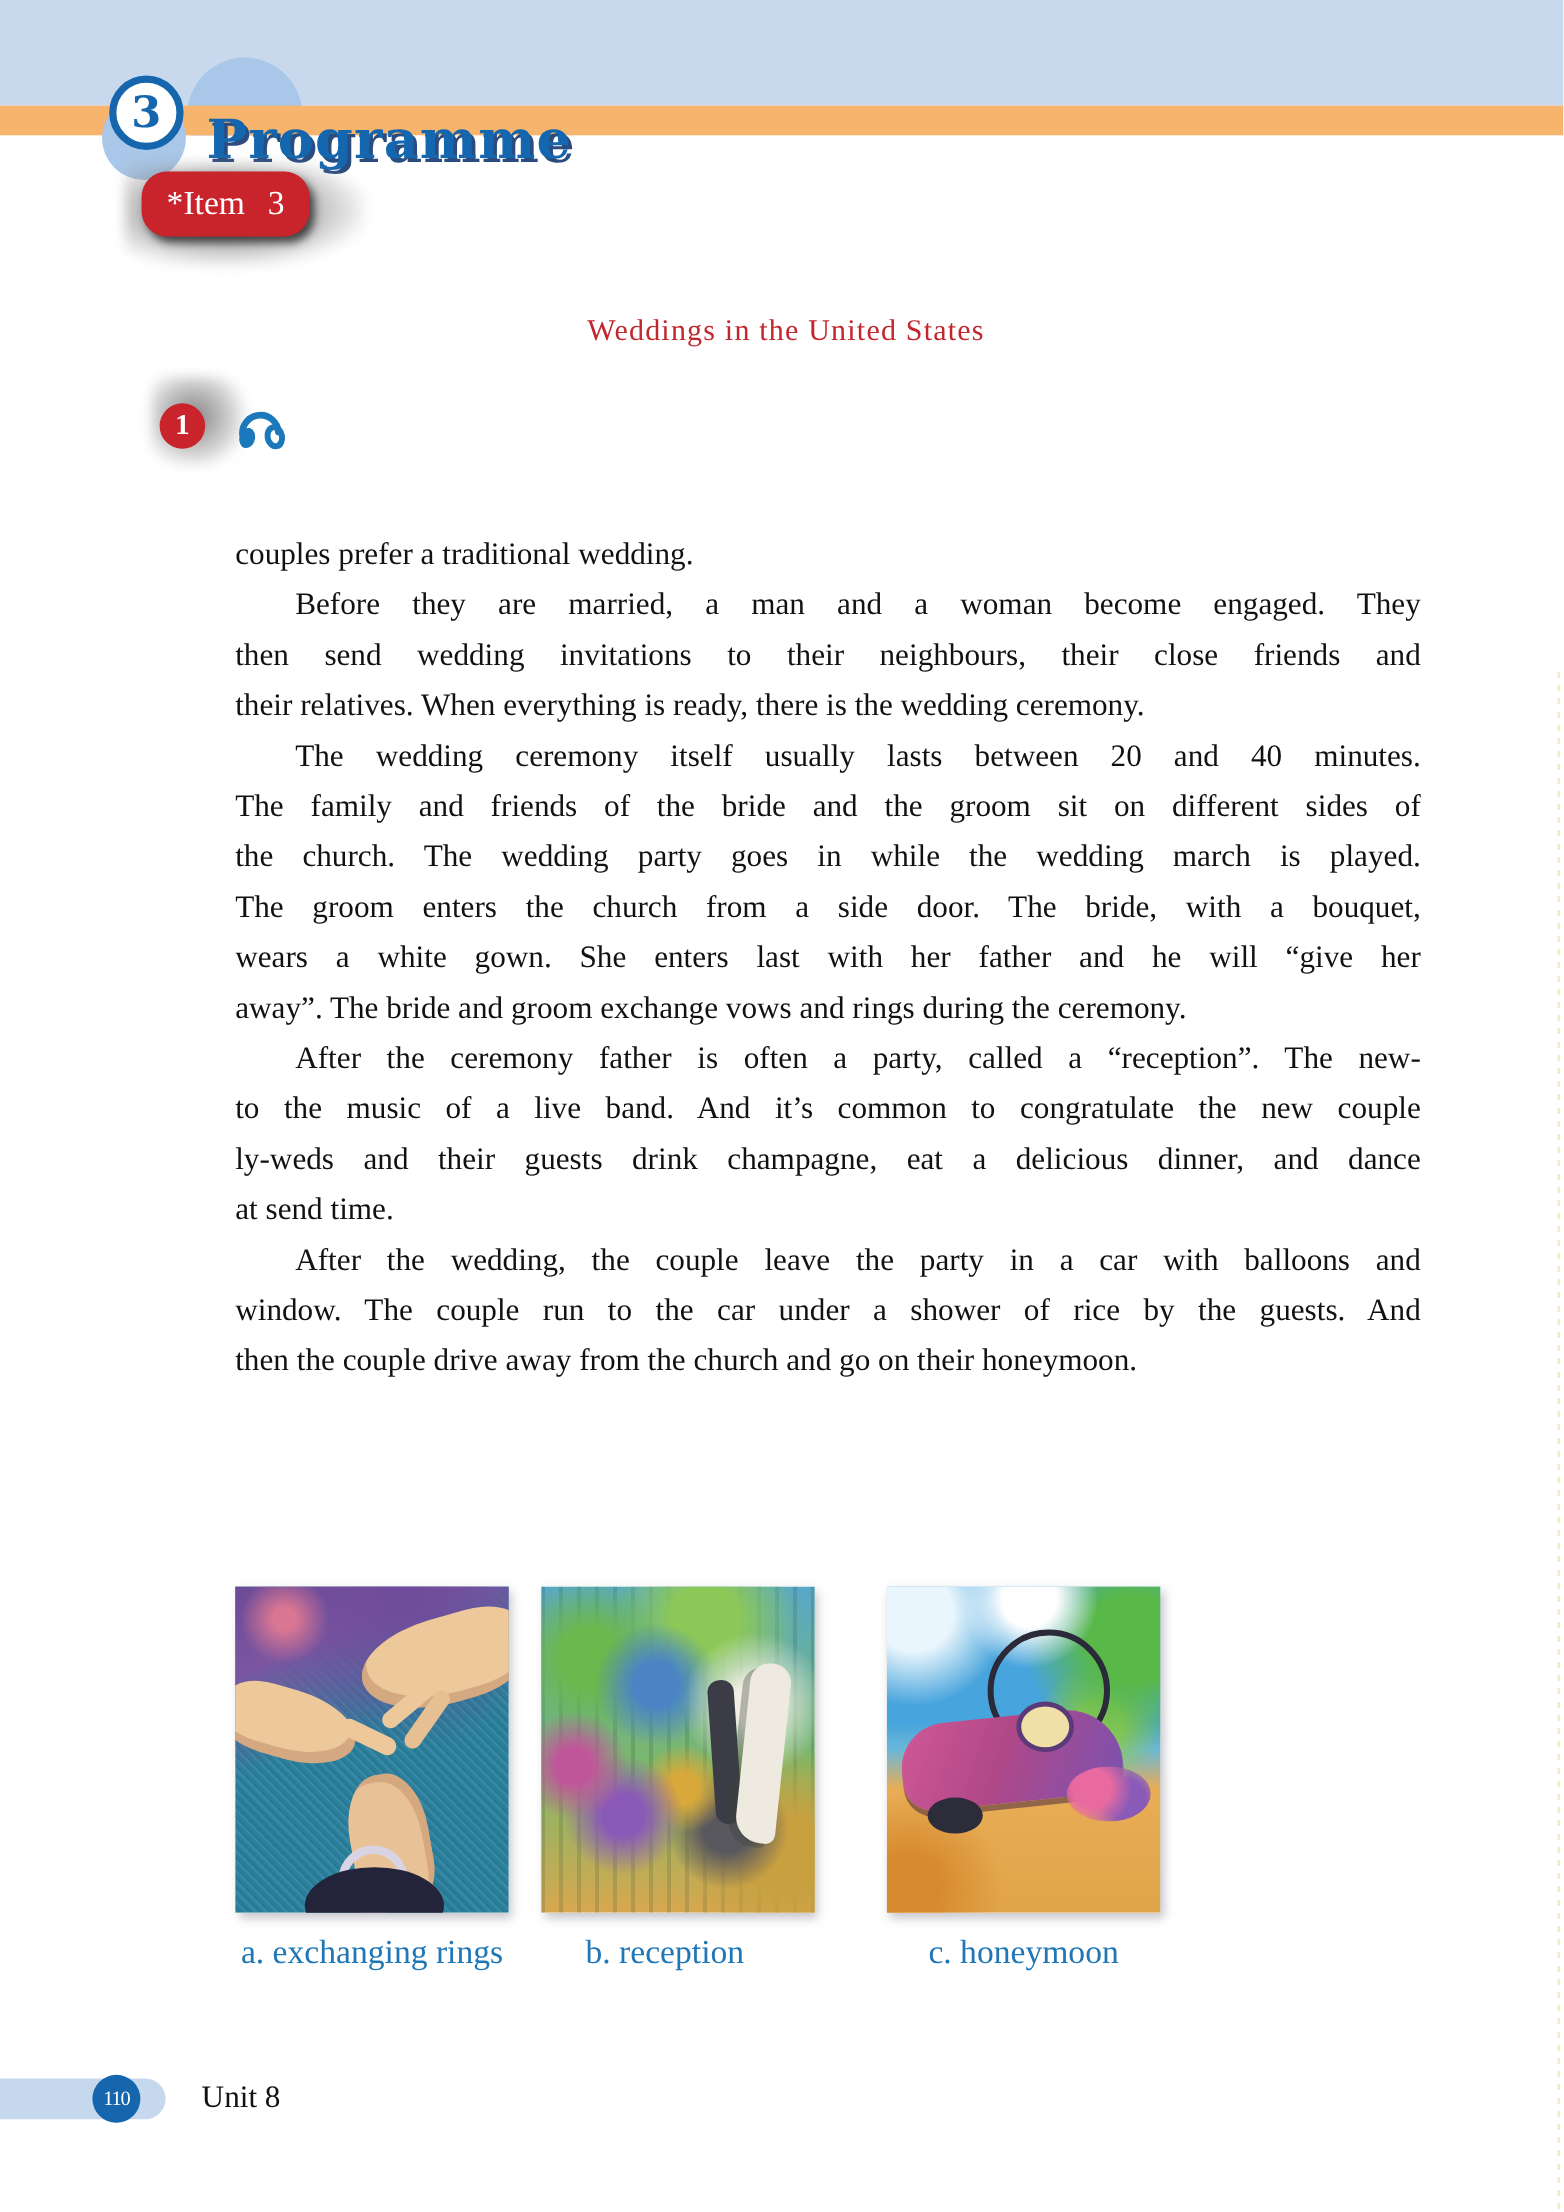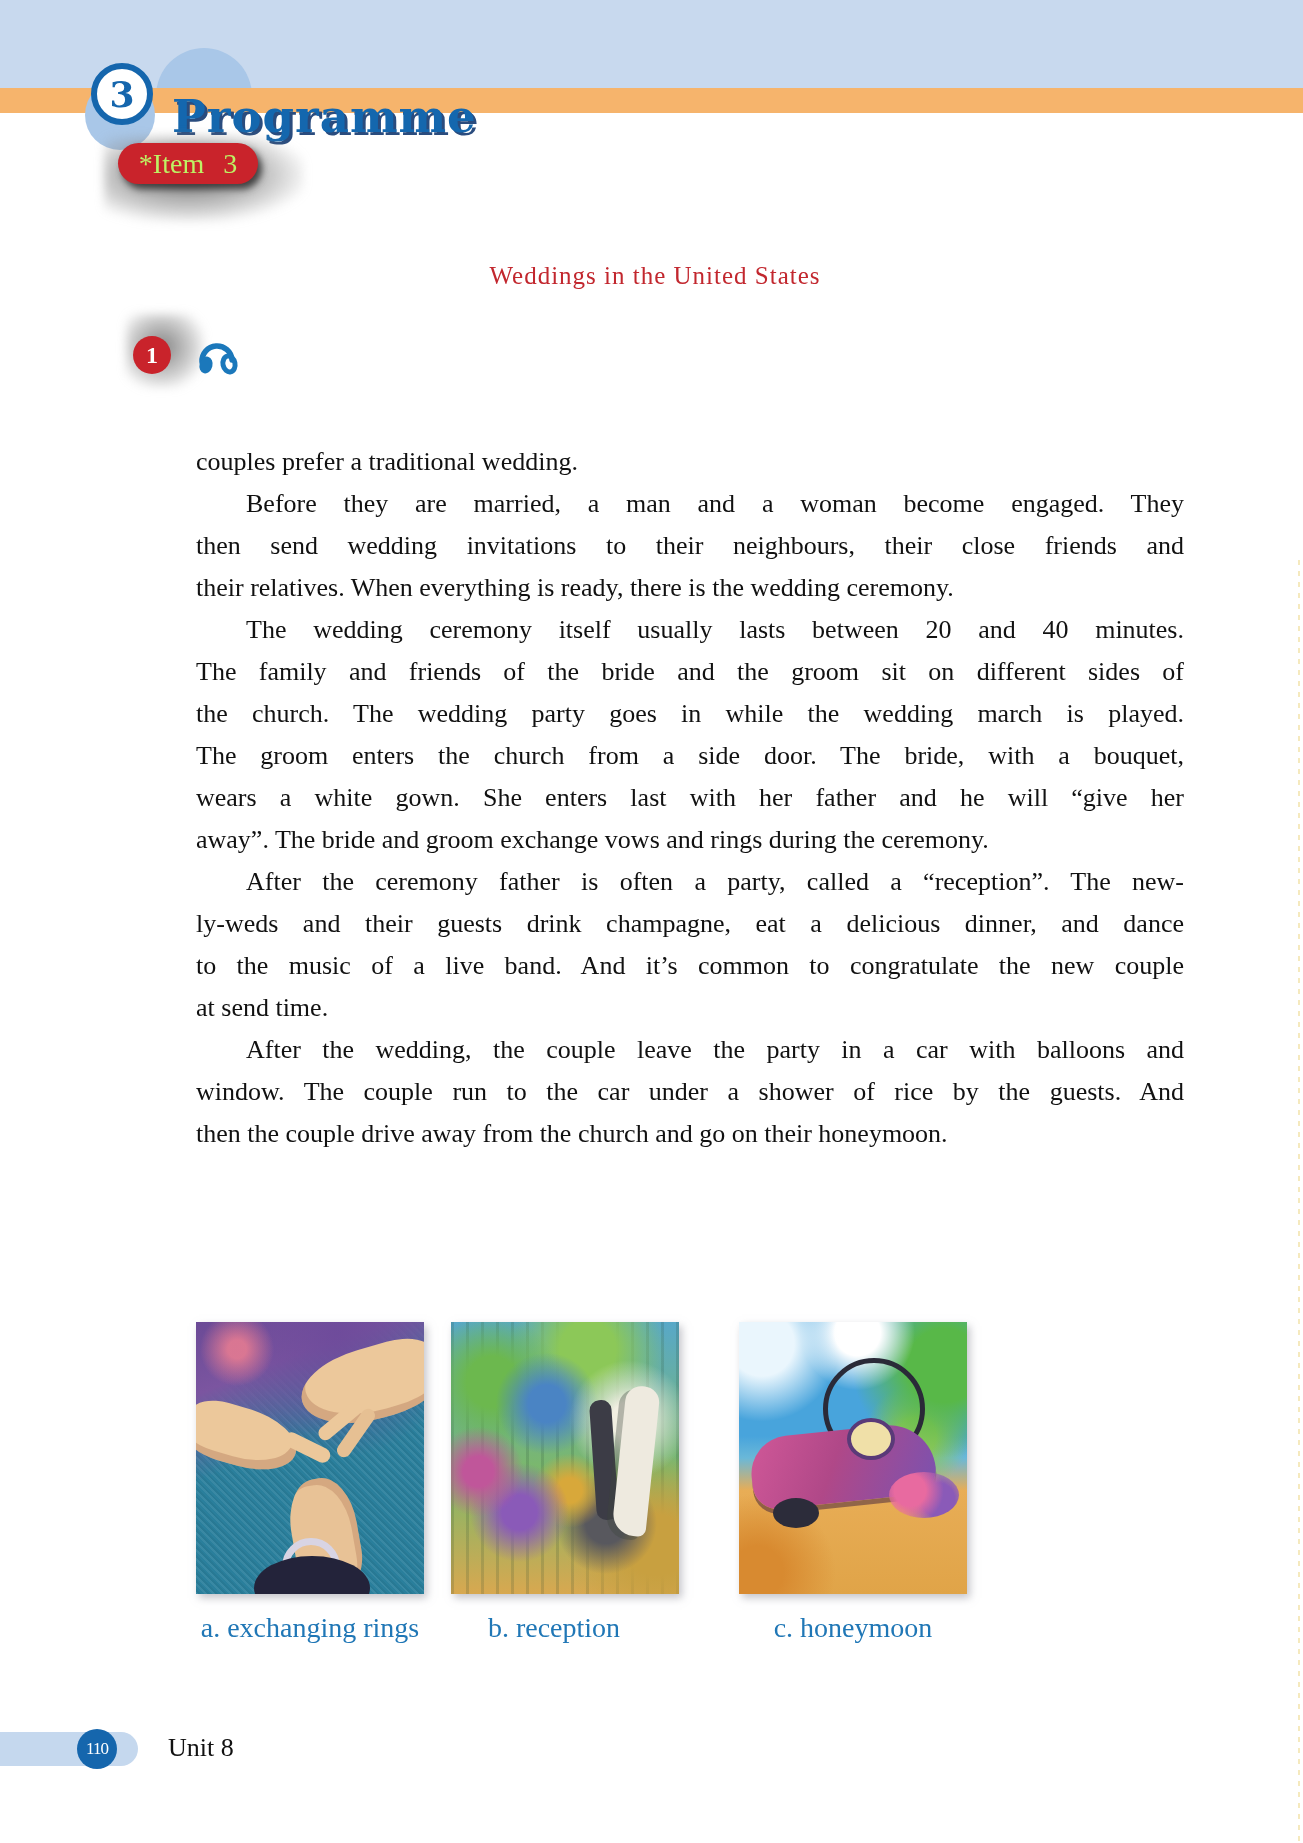--- a/index.html
+++ b/index.html
@@ -14,22 +14,22 @@
   .disc-left{position:absolute;left:85px;top:80px;width:70px;height:70px;border-radius:50%;background:#a9c7e8;}
   .badge-3{position:absolute;left:91px;top:63px;width:50px;height:50px;border-radius:50%;background:#fff;
            border:6px solid #1566ad;color:#1566ad;font-family:"DejaVu Serif",serif;font-weight:bold;
            font-size:36px;display:flex;align-items:center;justify-content:center;}
   .brand{position:absolute;left:172px;top:60px;font-family:"DejaVu Serif",serif;font-weight:bold;
          font-size:45px;color:#1467ae;text-shadow:3px 3px 0 #2a4c7e;letter-spacing:1px;margin-top:30px;}
 
   
   .item-blob{position:absolute;left:104px;top:136px;width:200px;height:86px;filter:blur(5px);
              background:radial-gradient(ellipse at 42% 45%,rgba(80,80,80,.8),rgba(140,140,140,.45) 52%,rgba(220,220,220,0) 76%);}
-  .item-pill{position:absolute;left:118px;top:143px;width:140px;height:41px;border-radius:21px;background:#c9232b;
-             color:#bef264;font-size:28px;display:flex;align-items:center;justify-content:center;
+  .item-pill{position:absolute;left:118px;top:143px;width:140px;height:54px;border-radius:21px;background:#c9232b;
+             color:#ffffff;font-size:28px;display:flex;align-items:center;justify-content:center;
              word-spacing:12px;box-shadow:4px 5px 7px rgba(45,45,45,.85);}
 
   
   .art-title{position:absolute;left:100px;top:262px;width:1110px;text-align:center;
              font-size:25px;color:#c2272e;letter-spacing:1px;}
 
   
   .ex-blob{position:absolute;left:126px;top:314px;width:78px;height:74px;filter:blur(5px);
            background:radial-gradient(ellipse at 45% 45%,rgba(90,90,90,.75),rgba(150,150,150,.4) 55%,rgba(220,220,220,0) 78%);}
   .ex-num{position:absolute;left:133px;top:336px;width:38px;height:38px;border-radius:50%;background:#c9232b;
@@ -151,22 +151,22 @@
       <div class="bl just ind">Before they are married, a man and a woman become engaged. They</div>
       <div class="bl just">then send wedding invitations to their neighbours, their close friends and</div>
       <div class="bl">their relatives. When everything is ready, there is the wedding ceremony.</div>
       <div class="bl just ind">The wedding ceremony itself usually lasts between 20 and 40 minutes.</div>
       <div class="bl just">The family and friends of the bride and the groom sit on different sides of</div>
       <div class="bl just">the church. The wedding party goes in while the wedding march is played.</div>
       <div class="bl just">The groom enters the church from a side door. The bride, with a bouquet,</div>
       <div class="bl just">wears a white gown. She enters last with her father and he will “give her</div>
       <div class="bl">away”. The bride and groom exchange vows and rings during the ceremony.</div>
       <div class="bl just ind">After the ceremony father is often a party, called a “reception”. The new-</div>
+      <div class="bl just">to the music of a live band. And it’s common to congratulate the new couple</div>
       <div class="bl just">ly-weds and their guests drink champagne, eat a delicious dinner, and dance</div>
-      <div class="bl just">to the music of a live band. And it’s common to congratulate the new couple</div>
       <div class="bl">at send time.</div>
       <div class="bl just ind">After the wedding, the couple leave the party in a car with balloons and</div>
       <div class="bl just">window. The couple run to the car under a shower of rice by the guests. And</div>
       <div class="bl">then the couple drive away from the church and go on their honeymoon.</div>
     </div>
 
   <div class="fig fa">
     <div class="art art-a">
       <div class="hand-l"></div>
       <div class="finger-l"></div>

